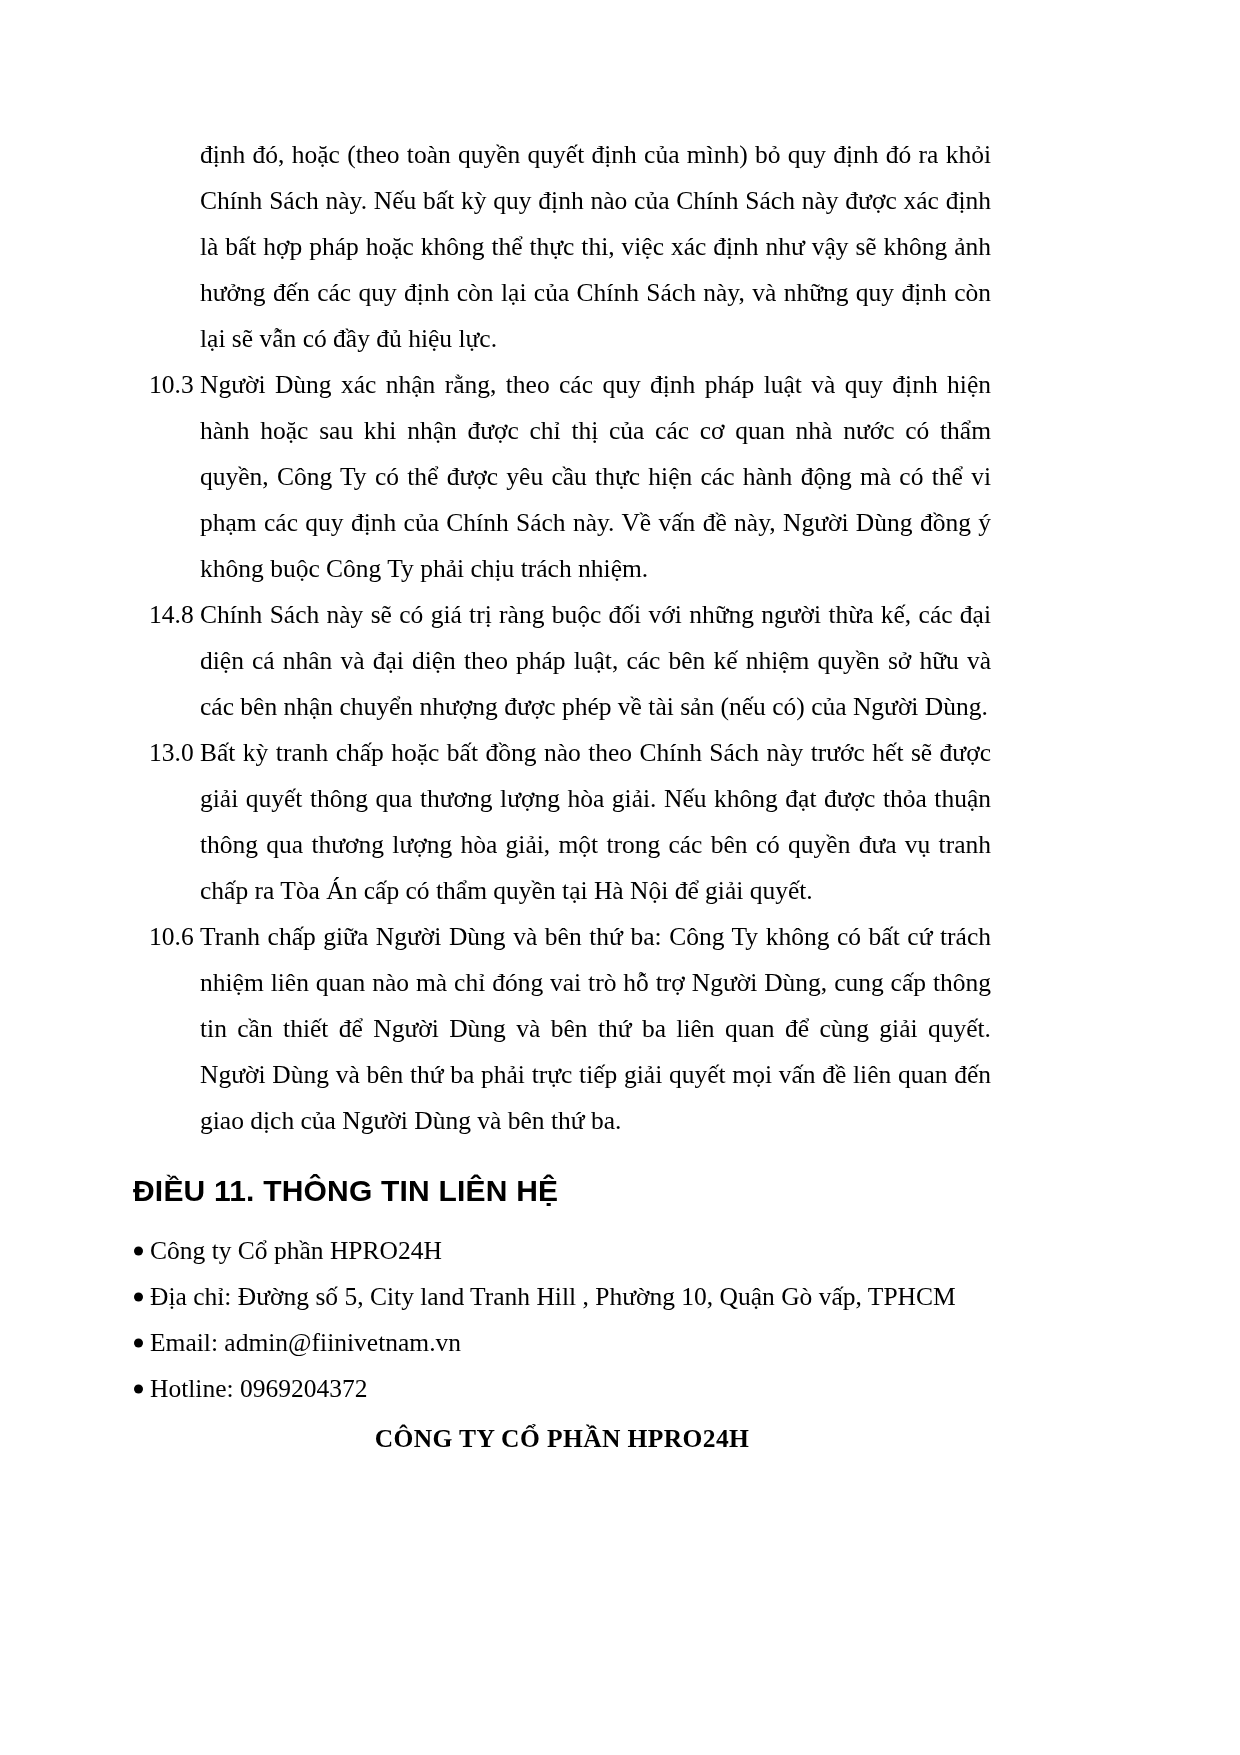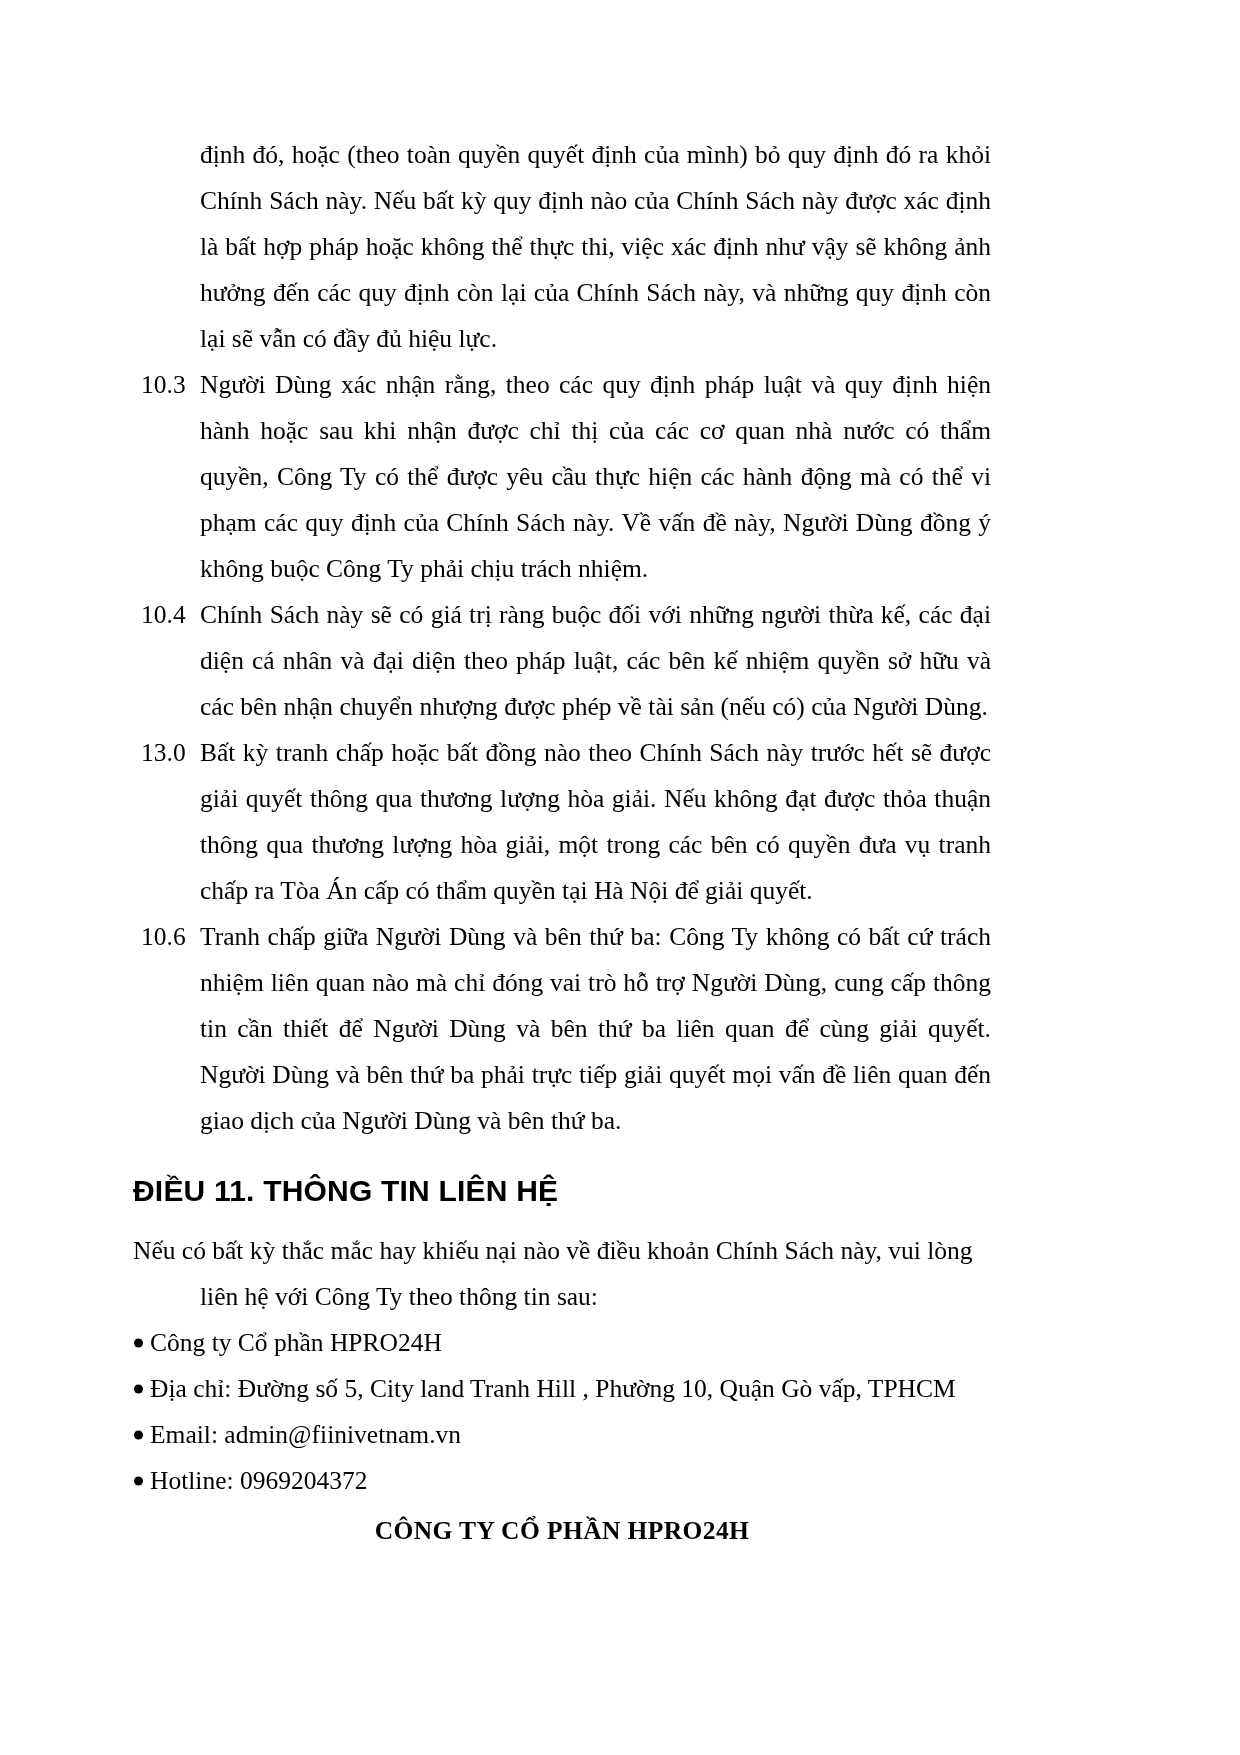--- a/index.html
+++ b/index.html
@@ -39,21 +39,21 @@
     text-indent: 0;
   }
 
   
   .clause {
     position: relative;
     padding-left: 67px;
   }
   .clause .num {
     position: absolute;
-    left: 8px;
+    left: 16px;
     top: 0;
     width: 67px;
     text-align: left;
     font-size: 25.5px;
     line-height: 46px;
   }
 
   
   .heading {
     font-family: "Liberation Sans", "DejaVu Sans", sans-serif;
@@ -120,40 +120,36 @@
   <div class="content">
 
     <p class="para cont-para">định đó, hoặc (theo toàn quyền quyết định của mình) bỏ quy định đó ra khỏi Chính Sách này. Nếu bất kỳ quy định nào của Chính Sách này được xác định là bất hợp pháp hoặc không thể thực thi, việc xác định như vậy sẽ không ảnh hưởng đến các quy định còn lại của Chính Sách này, và những quy định còn lại sẽ vẫn có đầy đủ hiệu lực.</p>
 
     <div class="para clause">
       <span class="num">10.3</span>
       <span>Người Dùng xác nhận rằng, theo các quy định pháp luật và quy định hiện hành hoặc sau khi nhận được chỉ thị của các cơ quan nhà nước có thẩm quyền, Công Ty có thể được yêu cầu thực hiện các hành động mà có thể vi phạm các quy định của Chính Sách này. Về vấn đề này, Người Dùng đồng ý không buộc Công Ty phải chịu trách nhiệm.</span>
     </div>
 
     <div class="para clause">
-      <span class="num">10.4</span>
+      <span class="num">14.8</span>
       <span>Chính Sách này sẽ có giá trị ràng buộc đối với những người thừa kế, các đại diện cá nhân và đại diện theo pháp luật, các bên kế nhiệm quyền sở hữu và các bên nhận chuyển nhượng được phép về tài sản (nếu có) của Người Dùng.</span>
     </div>
 
     <div class="para clause">
       <span class="num">13.0</span>
       <span>Bất kỳ tranh chấp hoặc bất đồng nào theo Chính Sách này trước hết sẽ được giải quyết thông qua thương lượng hòa giải. Nếu không đạt được thỏa thuận thông qua thương lượng hòa giải, một trong các bên có quyền đưa vụ tranh chấp ra Tòa Án cấp có thẩm quyền tại Hà Nội để giải quyết.</span>
     </div>
 
     <div class="para clause">
       <span class="num">10.6</span>
       <span>Tranh chấp giữa Người Dùng và bên thứ ba: Công Ty không có bất cứ trách nhiệm liên quan nào mà chỉ đóng vai trò hỗ trợ Người Dùng, cung cấp thông tin cần thiết để Người Dùng và bên thứ ba liên quan để cùng giải quyết. Người Dùng và bên thứ ba phải trực tiếp giải quyết mọi vấn đề liên quan đến giao dịch của Người Dùng và bên thứ ba.</span>
     </div>
 
     <h2 class="heading">ĐIỀU 11. THÔNG TIN LIÊN HỆ</h2>
 
-    <p class="intro">
-      <span class="nowrapline">Nếu có bất kỳ thắc mắc hay khiếu nại nào về điều khoản Chính Sách này, vui lòng</span>
-      <span class="second-line">liên hệ với Công Ty theo thông tin sau:</span>
-    </p>
 
     <ul class="bullets">
       <li>
         <span class="dot"></span>
         <span>Công ty Cổ phần HPRO24H</span>
       </li>
       <li>
         <span class="dot"></span>
         <span>Địa chỉ: Đường số 5, City land Tranh Hill , Phường 10, Quận Gò vấp, TPHCM</span>
       </li>

